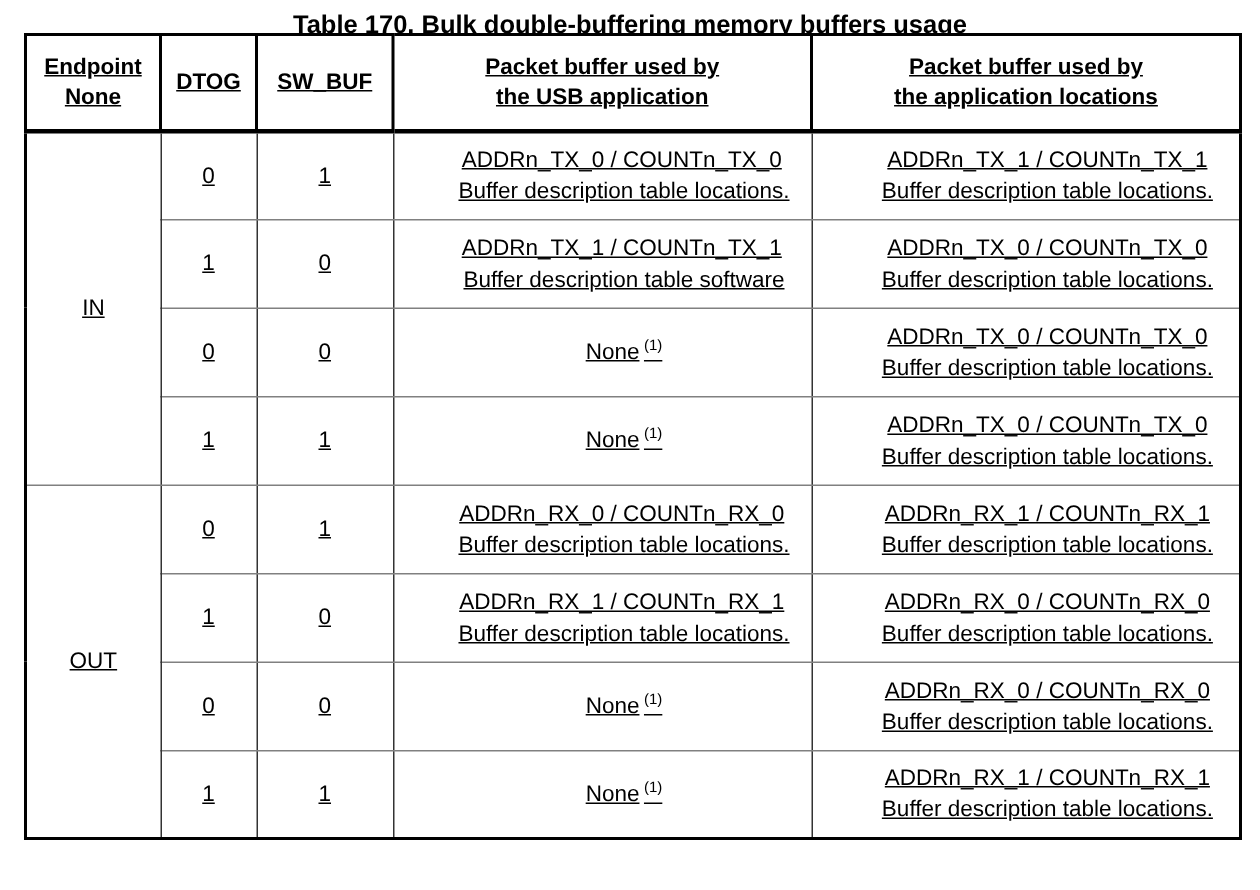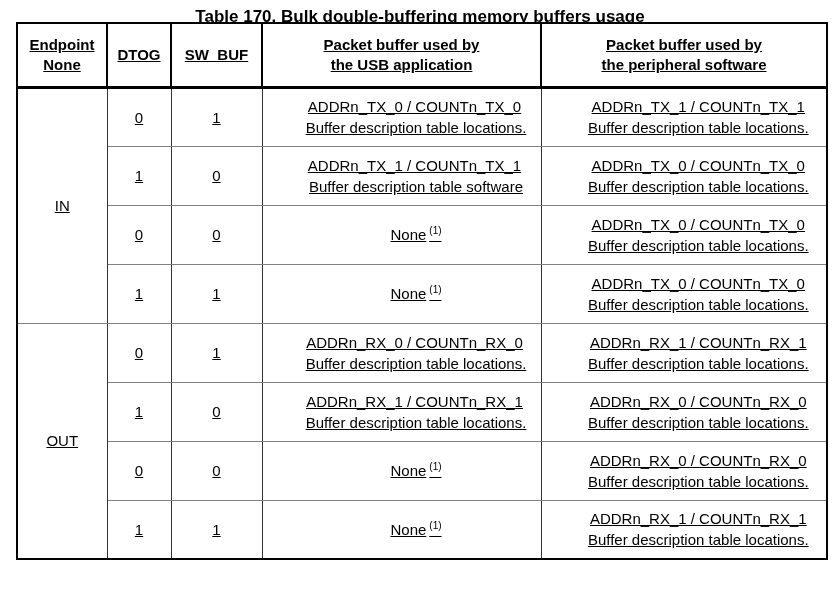--- a/index.html
+++ b/index.html
@@ -90,21 +90,21 @@
         <th>
           <span>SW_BUF</span>
           <span></span>
         </th>
         <th>
           <span>Packet buffer used by</span>
           <span>the USB application</span>
         </th>
         <th>
           <span>Packet buffer used by</span>
-          <span>the peripheral software</span>
+          <span>the application locations</span>
         </th>
       </tr>
     </thead>
     <tbody>
 
       <tr>
         <td class="ep-cell" rowspan="4">IN</td>
         <td>0</td>
         <td>1</td>
         <td>

